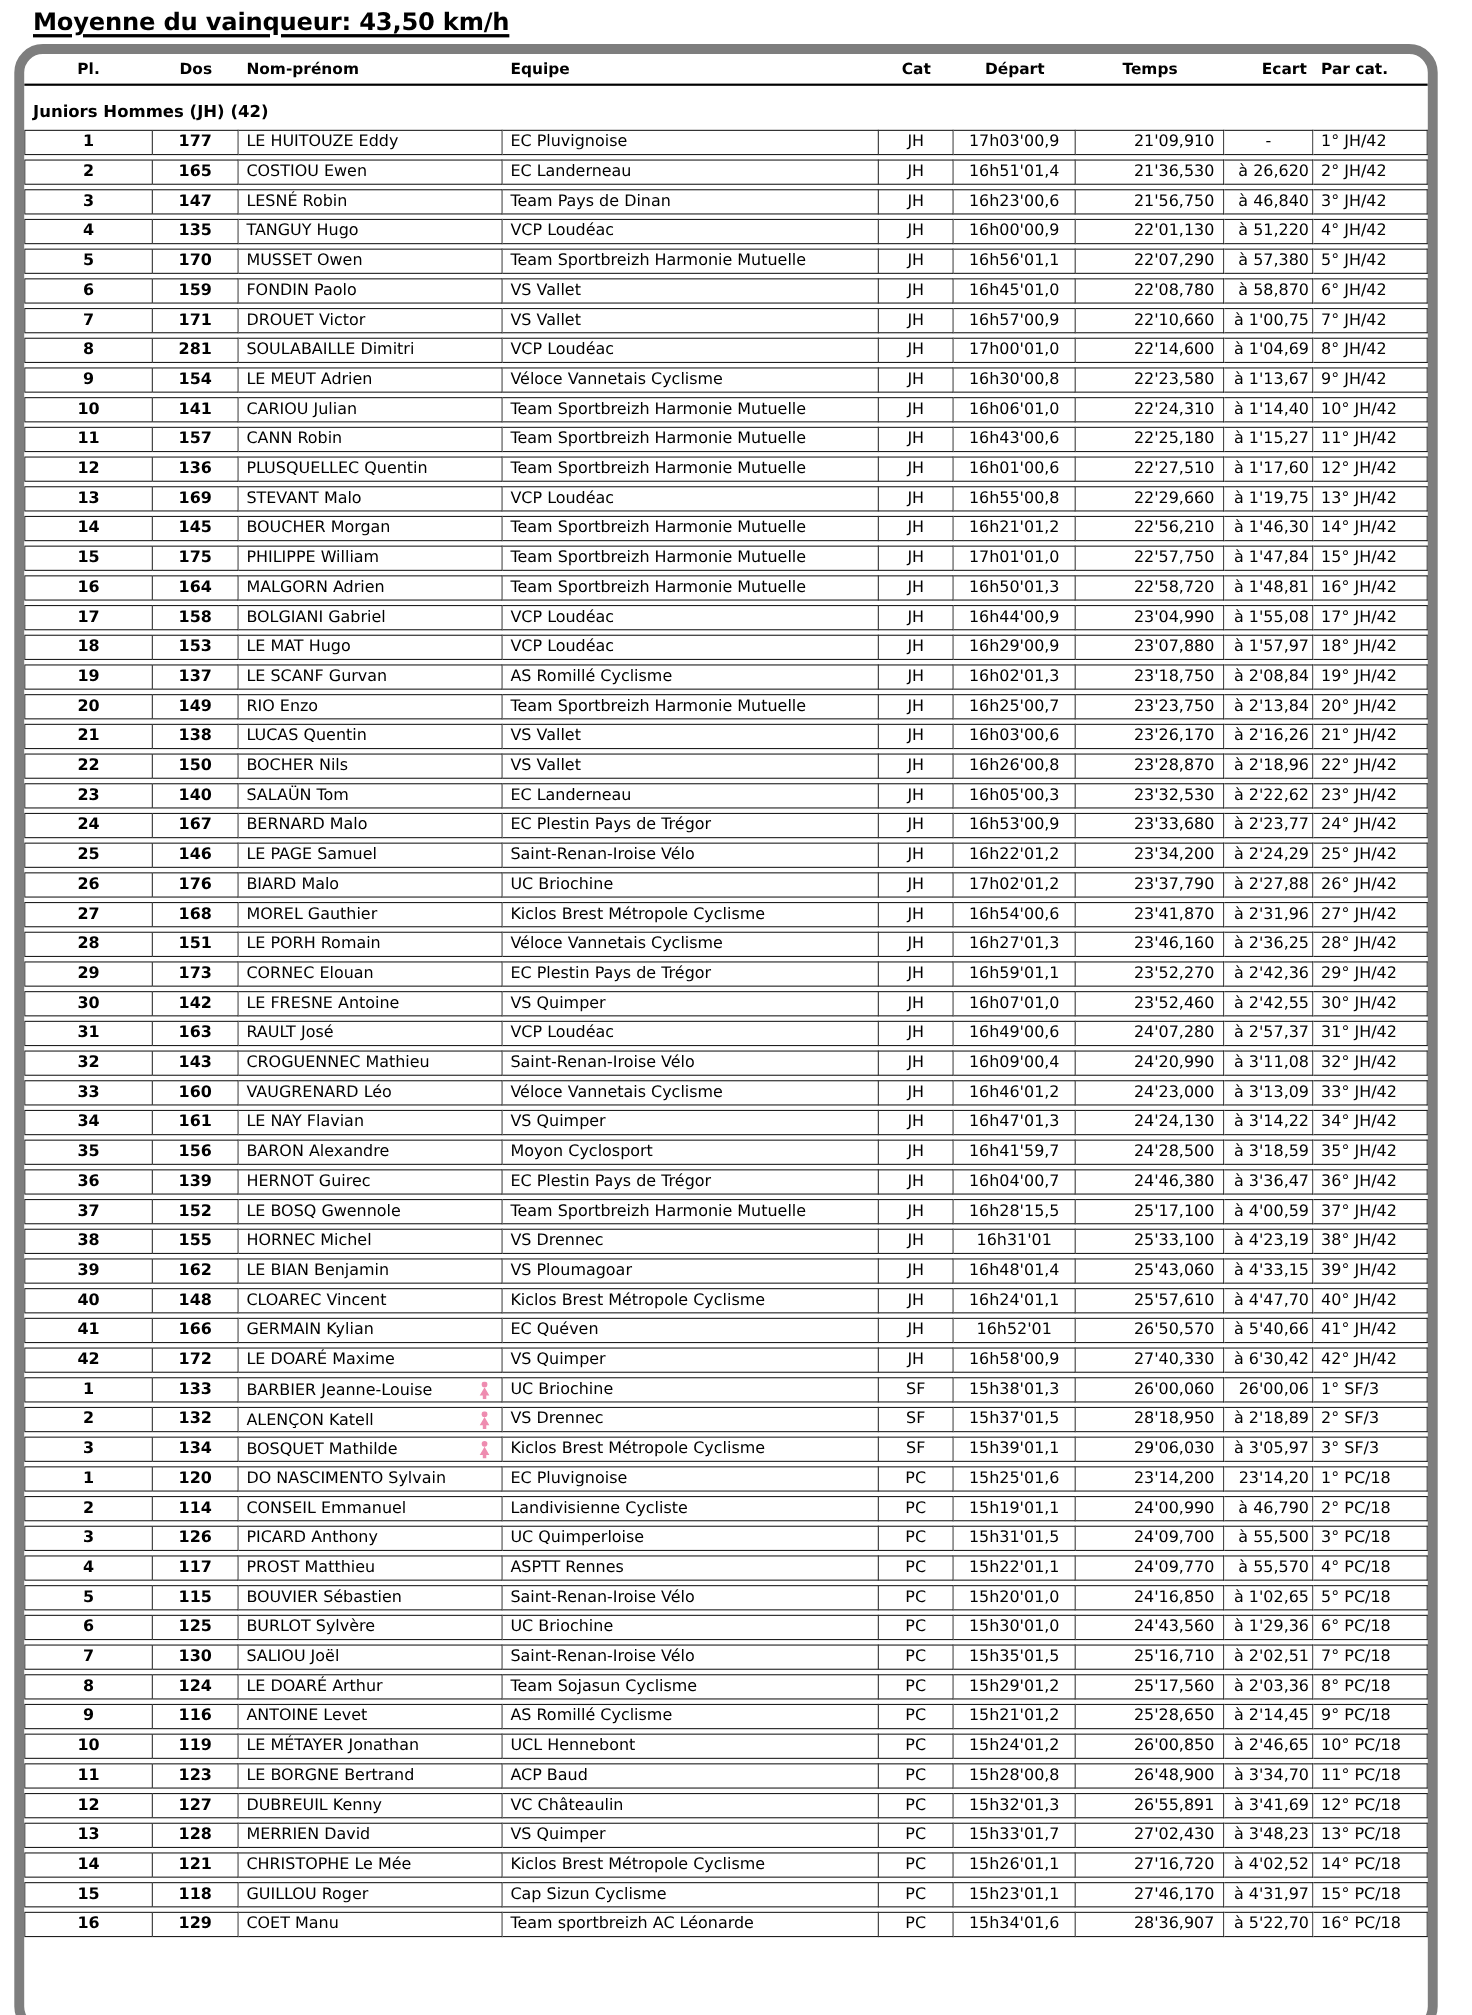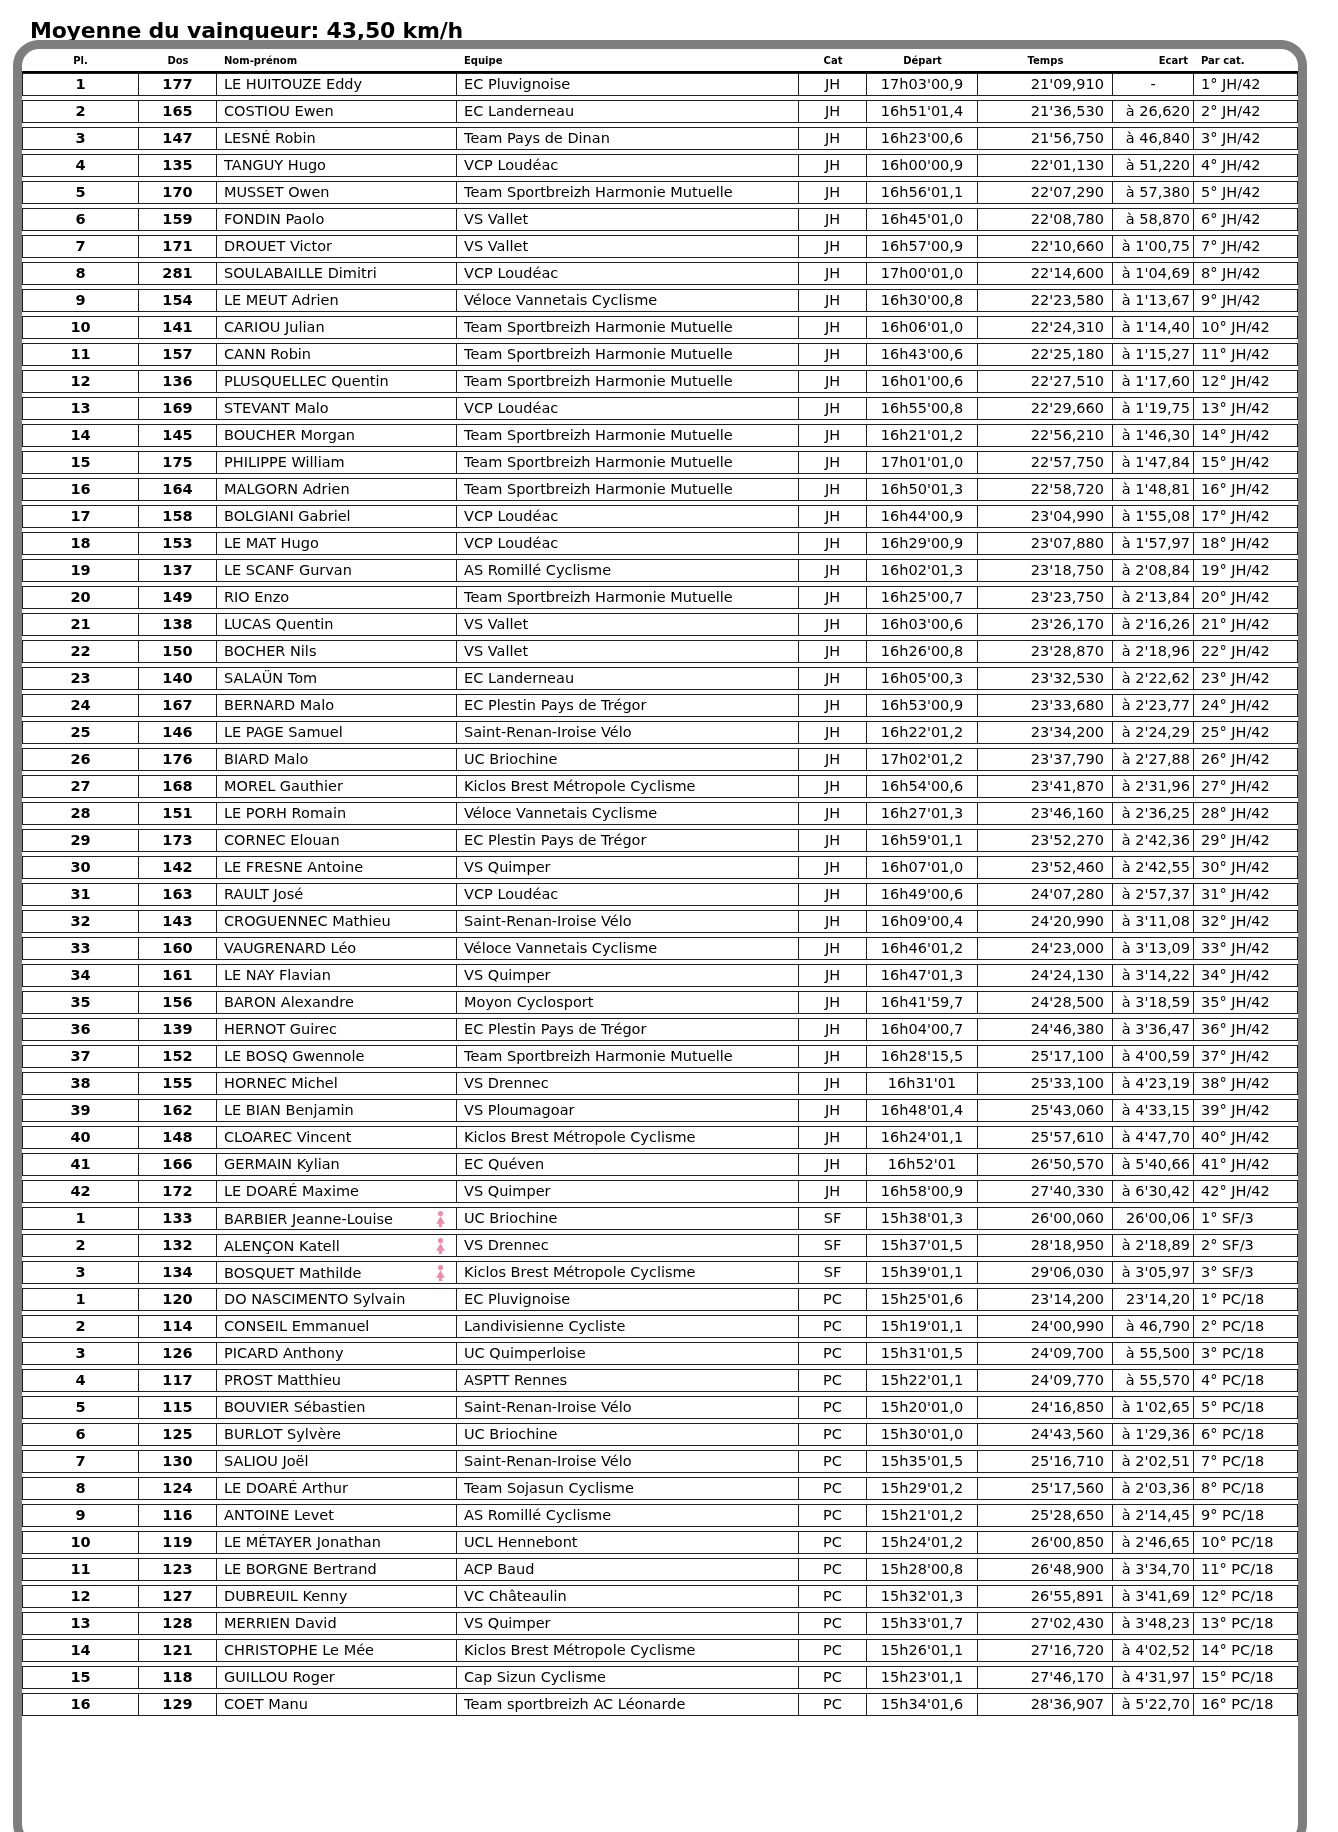--- a/index.html
+++ b/index.html
@@ -12,21 +12,21 @@
   *{box-sizing:border-box;}
   html,body{
     margin:0;padding:0;
     width:1338px;height:1832px;
     overflow:hidden;
     background:var(--bg);
     font-family:"DejaVu Sans","Liberation Sans",sans-serif;
     color:var(--text);
   }
   .page-title{
-    position:absolute;left:30px;top:18px;
+    position:absolute;left:30px;top:8px;
     font-size:22px;font-weight:bold;
     text-decoration:underline;
     text-decoration-thickness:2.5px;
     text-underline-offset:4px;
     letter-spacing:-0.2px;
   }
   .results-frame{
     position:absolute;left:13px;top:40px;
     width:1294px;height:1810px;
     border:9px solid var(--frame-border);
@@ -35,21 +35,21 @@
     overflow:hidden;
   }
   
   .c0{width:117px;} .c1{width:78px;} .c2{width:240px;} .c3{width:342px;}
   .c4{width:68px;}  .c5{width:111px;} .c6{width:135px;} .c7{width:81px;}
   .c8{width:104px;}
   .head-row{
     display:flex;
     padding:6px 0 5px 0;
     border-bottom:2px solid #000;
-    font-weight:bold;font-size:10px;
+    font-weight:bold;font-size:14px;
   }
   .head-row .hcell{white-space:nowrap;}
   .hc-center{text-align:center;}
   .hc-left{text-align:left;padding-left:7px;}
   .hc-right{text-align:right;padding-right:6px;}
   .section-title{
     margin:14px 0 8px 8px;
     font-weight:bold;font-size:15px;
     white-space:nowrap;
   }
@@ -89,20 +89,21 @@
     <div class="hcell c2 hc-left">Nom-prénom</div>
     <div class="hcell c3 hc-left">Equipe</div>
     <div class="hcell c4 hc-center">Cat</div>
     <div class="hcell c5 hc-center">Départ</div>
     <div class="hcell c6 hc-center">Temps</div>
     <div class="hcell c7 hc-right">Ecart</div>
     <div class="hcell c8 hc-left">Par cat.</div>
   </div>
   <div id="sections">
       <div class="section">
+        <div class="section-title">Juniors Hommes (JH) (42)</div>
         <div class="row">
           <div class="cell c0">1</div>
           <div class="cell c1">177</div>
           <div class="cell c2">LE HUITOUZE Eddy</div>
           <div class="cell c3">EC Pluvignoise</div>
           <div class="cell c4">JH</div>
           <div class="cell c5">17h03'00,9</div>
           <div class="cell c6">21'09,910</div>
           <div class="cell c7 center">-</div>
           <div class="cell c8">1° JH/42</div>

